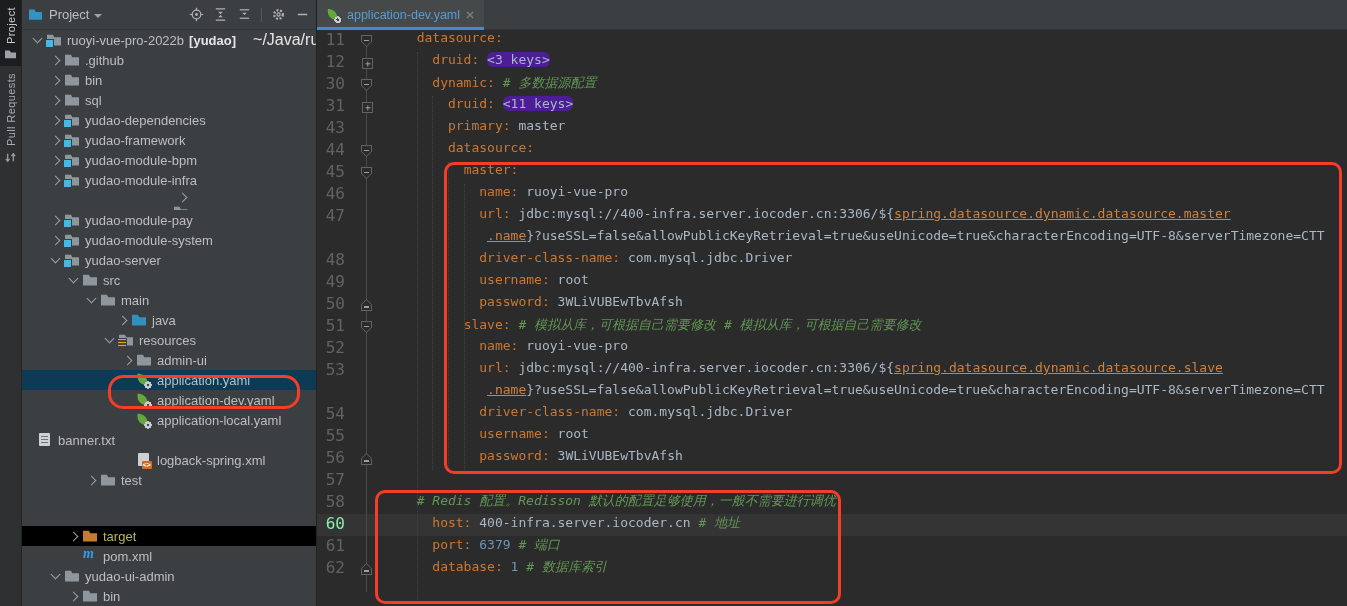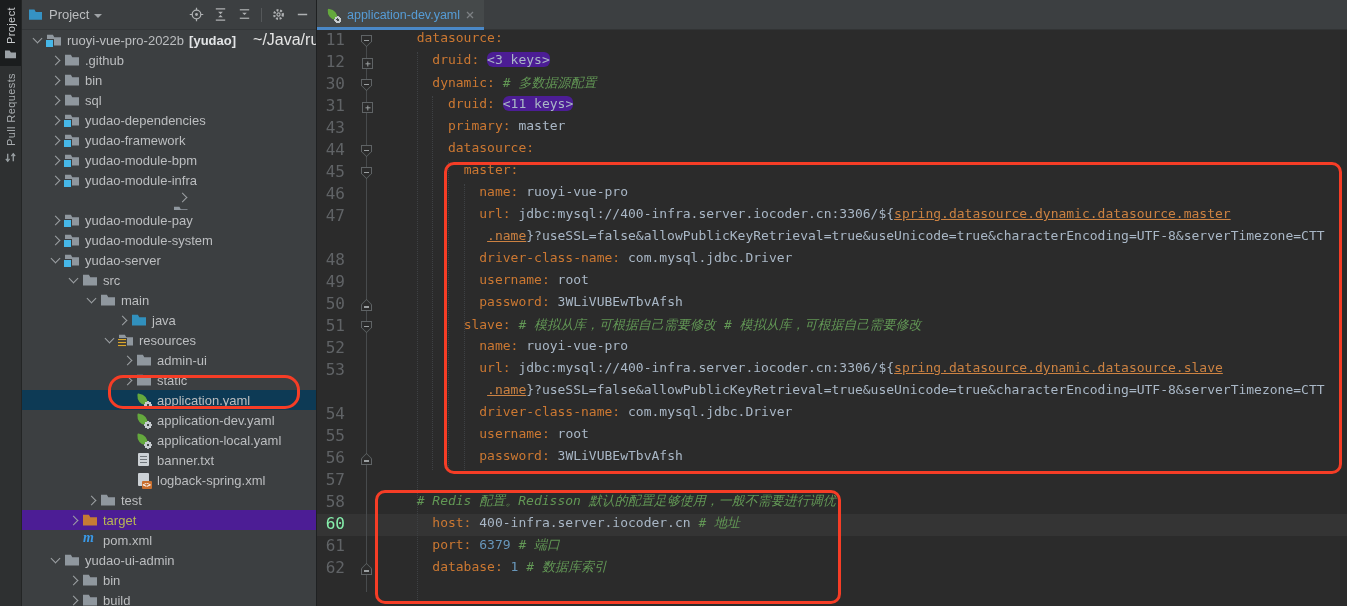--- a/index.html
+++ b/index.html
@@ -25,21 +25,21 @@
   .pt-title{font-size:13px;color:#bcbec0;margin-right:5px;}
   .dd-chev{width:0;height:0;border-left:4px solid transparent;border-right:4px solid transparent;border-top:4px solid #9fa3a6;margin-top:2px;}
   .pt-spacer{flex:1;}
   .pt-icons{display:flex;align-items:center;gap:9px;}
   .pt-icons svg{display:block;cursor:pointer;}
   .pt-div{width:1px;height:14px;background:#55585a;}
 
   .tree{position:absolute;left:0;top:30px;right:0;bottom:0;overflow:hidden;}
   .tree-row{display:flex;align-items:center;height:20px;font-size:13px;color:#bcbec0;white-space:nowrap;overflow:hidden;cursor:pointer;}
   .tree-row.selected{background:#0d3a55;}
-  .tree-row.hl-row{background:#4c1d95;}
+  .tree-row.hl-row{background:#000000;margin-top:36px;}
   .chev-slot{width:14px;height:14px;flex:0 0 14px;position:relative;}
   .chev{position:absolute;left:3px;top:4px;width:6px;height:6px;border-right:1.6px solid #9da1a4;border-bottom:1.6px solid #9da1a4;}
   .chev.right{transform:rotate(-45deg);}
   .chev.down{transform:rotate(45deg);top:2px;}
   .ticon{width:16px;height:16px;flex:0 0 16px;position:relative;display:inline-block;margin:0 5px 0 1px;}
   .i-folder::before,.i-java-folder::before,.i-resources-folder::before,.i-excluded-folder::before{
        content:"";position:absolute;inset:1px;background:#8f979e;
        clip-path:polygon(0 12%,42% 12%,52% 30%,100% 30%,100% 90%,0 90%);}
   .i-java-folder::before{background:#3190bd;}
   .i-excluded-folder::before{background:#c67b34;}
@@ -270,43 +270,36 @@
           <span class="ticon i-resources-folder"></span>
           <span class="tlabel">resources</span>
         </div>
         <div class="tree-row" style="padding-left: 99px;">
           <span class="chev-slot">
             <span class="chev right"></span>
           </span>
           <span class="ticon i-folder"></span>
           <span class="tlabel">admin-ui</span>
         </div>
-        <div class="tree-row" style="padding-left: 99px;">
-          <span class="chev-slot">
-            <span class="chev right"></span>
-          </span>
-          <span class="ticon i-folder"></span>
-          <span class="tlabel">static</span>
-        </div>
         <div class="tree-row selected" style="padding-left: 99px;">
           <span class="chev-slot"></span>
           <span class="ticon i-spring-yaml"></span>
           <span class="tlabel">application.yaml</span>
         </div>
         <div class="tree-row" style="padding-left: 99px;">
           <span class="chev-slot"></span>
           <span class="ticon i-spring-yaml"></span>
           <span class="tlabel">application-dev.yaml</span>
         </div>
         <div class="tree-row" style="padding-left: 99px;">
           <span class="chev-slot"></span>
           <span class="ticon i-spring-yaml"></span>
           <span class="tlabel">application-local.yaml</span>
         </div>
-        <div class="tree-row" style="padding-left: 99px;">
+        <div class="tree-row" style="">
           <span class="chev-slot"></span>
           <span class="ticon i-text-file"></span>
           <span class="tlabel">banner.txt</span>
         </div>
         <div class="tree-row" style="padding-left: 99px;">
           <span class="chev-slot"></span>
           <span class="ticon i-xml-file"></span>
           <span class="tlabel">logback-spring.xml</span>
         </div>
         <div class="tree-row" style="padding-left: 63px;">

